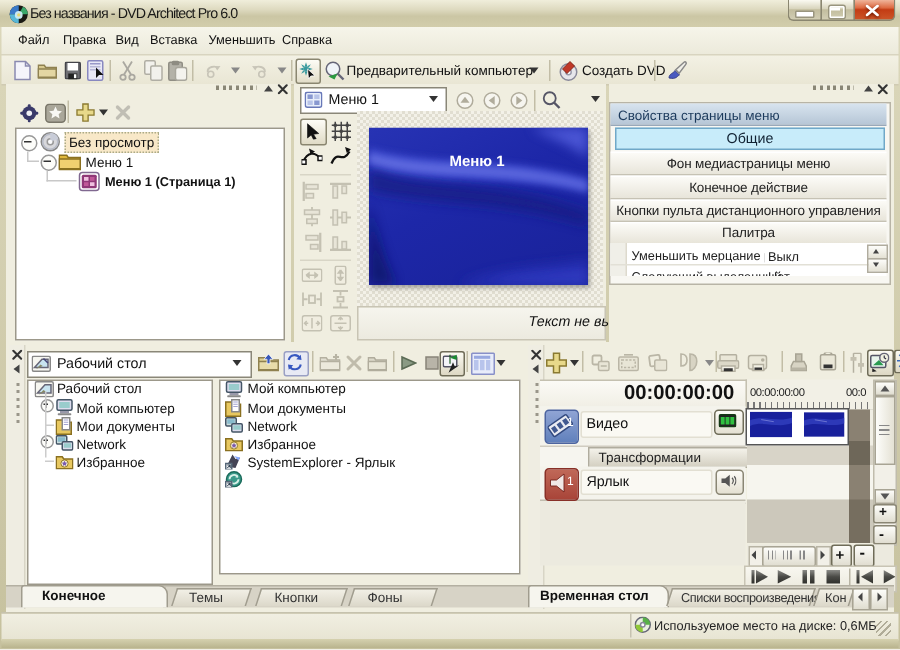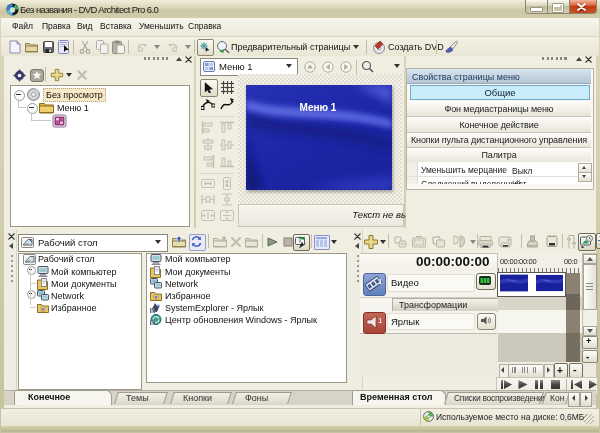--- a/index.html
+++ b/index.html
@@ -146,21 +146,21 @@
         <path d="M1.8 8.2 l2.4 -1.4 -1 -1z"></path>
       </g>
       <path d="M6 5 l5 4.5 -2.8 0.2 -1.5 2 z" fill="#111" stroke="#fff" stroke-width="0.5"></path>
     </svg>
 
  <svg class="abs" style="left:216px;top:40px" width="14" height="14" viewBox="0 0 14 14">
       <circle cx="6" cy="6" r="4.5" fill="#f0f4f8" stroke="#667"></circle>
       <path d="M9 9 L13 13" stroke="#667" stroke-width="1.6"></path>
       <path d="M3 11 l6 -2 -2 4 z" fill="#2a9a40"></path>
     </svg>
- <div class="tbtxt" style="left:231px;font-size:9px;">Предварительный страницы</div>
+ <div class="tbtxt" style="left:231px;font-size:9px;">Предварительный компьютер</div>
  <div class="darr" style="left:353px;top:45px;border-top-color:#333"></div>
  <div class="tsep" style="left:366px"></div>
 
  <svg class="abs" style="left:372px;top:40px" width="15" height="14" viewBox="0 0 15 14">
       <circle cx="7" cy="8" r="5.5" fill="#e6e6ea" stroke="#889"></circle>
       <circle cx="7" cy="8" r="1.8" fill="#fff" stroke="#99a"></circle>
       <path d="M3 6 l5 -5 3 3 -5 5 z" fill="#c03828" stroke="#802010" stroke-width="0.6"></path>
     </svg>
  <div class="tbtxt" style="left:388px;font-size:9px;">Создать DVD</div>
  <div class="tsep" style="left:436px"></div>
@@ -224,20 +224,21 @@
  <div class="abs" style="left:47px;top:17px;height:12px;line-height:12px">Меню 1</div>
 
  <svg class="abs" style="left:42px;top:29px" width="15" height="14" viewBox="0 0 15 14">
       <rect x="1" y="1" width="13" height="12" rx="2" fill="#fff" stroke="#806890"></rect>
       <rect x="2.5" y="2.5" width="10" height="9" rx="1" fill="#903878"></rect>
       <rect x="4" y="4" width="3" height="2.5" fill="#f0c0e0"></rect>
       <rect x="8" y="4" width="3" height="2.5" fill="#c05898"></rect>
       <rect x="4" y="7.5" width="3" height="2.5" fill="#c05898"></rect>
       <rect x="8" y="7.5" width="3" height="2.5" fill="#f0c0e0"></rect>
     </svg>
+ <div class="abs" style="left:60px;top:30px;height:12px;line-height:12px;font-weight:bold;font-size:8.5px;">Меню 1 (Страница 1)</div>
 
  <div class="abs" style="left:8px;top:16px;width:1px;height:7px;background:#c8c8c8"></div>
  <div class="abs" style="left:8px;top:22px;width:8px;height:1px;background:#c8c8c8"></div>
  <div class="abs" style="left:21px;top:29px;width:1px;height:7px;background:#c8c8c8"></div>
  <div class="abs" style="left:21px;top:35px;width:20px;height:1px;background:#c8c8c8"></div>
 </div>
 
 <div class="panel" style="left:196px;top:56px;width:208px;height:172px;"></div>
 <div id="cp-top">
  <div class="abs" style="left:200px;top:58px;width:96px;height:16px;background:#fff;border:1px solid #8a8778;"></div>
@@ -593,21 +594,20 @@
       </svg>
   <div class="abs" style="left:19px;top:50px">SystemExplorer - Ярлык</div>
   <svg class="abs" style="left:4px;top:61px" width="12" height="11" viewBox="0 0 12 11">
         <circle cx="6" cy="5.5" r="5" fill="#3a9a8a" stroke="#1a6a5a"></circle>
         <path d="M3 5.5 a3 3 0 0 1 5.5 -1.5 M9 5.5 a3 3 0 0 1 -5.5 1.5" fill="none" stroke="#d8f0e8" stroke-width="1.2"></path>
         <path d="M8.5 2.5 l0.3 2 -2 -0.3z" fill="#d8f0e8"></path>
         <path d="M3.5 8.5 l-0.3 -2 2 0.3z" fill="#d8f0e8"></path>
         <rect x="0.5" y="7" width="4" height="4" fill="#fff" stroke="#567"></rect>
         <path d="M1.5 10 l2 -2 m0 2 v-2 h-2" stroke="#345" stroke-width="0.7" fill="none"></path>
       </svg>
-  <div class="abs" style="left:19px;top:62px">Центр обновления Windows - Ярлык</div>
  </div>
 
  <div class="tabbar" style="left:4px;top:390px;width:346px;"></div>
  <div class="abs" style="left:14px;top:390px;width:96px;height:14px;background:#f6f5ee;border:1px solid #a09c8e;border-bottom:none;border-radius:2px 6px 0 0;"></div>
  <div class="tabtxt" style="left:28px;top:391.5px;font-weight:bold;color:#111">Конечное</div>
  <div class="tab" style="left:116px;top:392px;width:48px;"></div>
     <div class="tabtxt" style="left:126px;top:392.5px;">Темы</div>
  <div class="tab" style="left:172px;top:392px;width:56px;"></div>
     <div class="tabtxt" style="left:183px;top:392.5px;">Кнопки</div>
  <div class="tab" style="left:234px;top:392px;width:54px;"></div>

